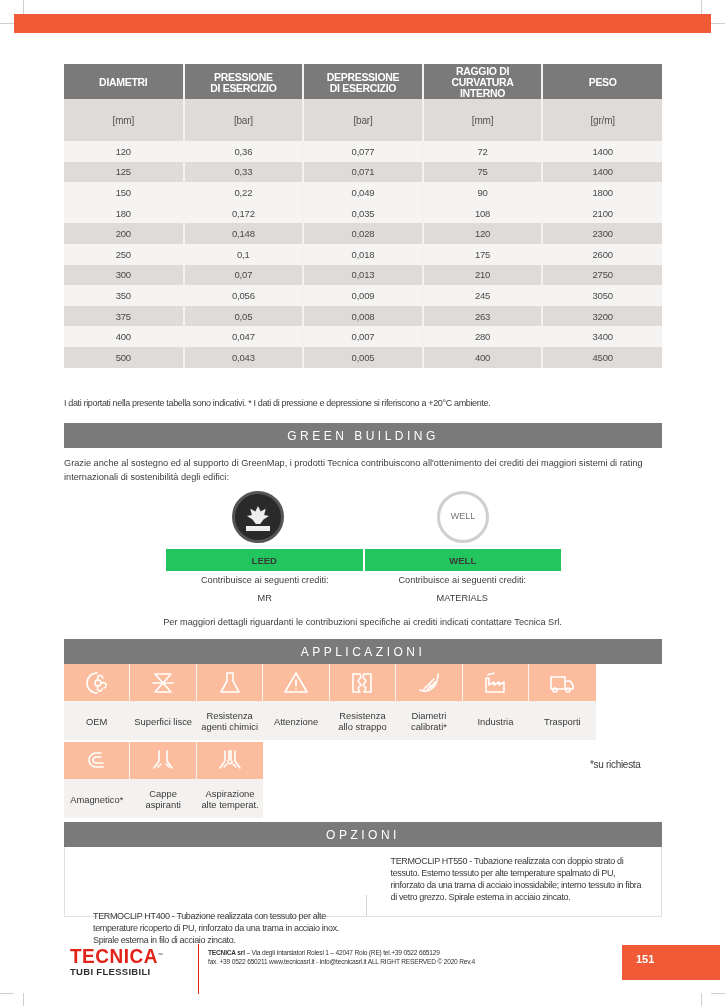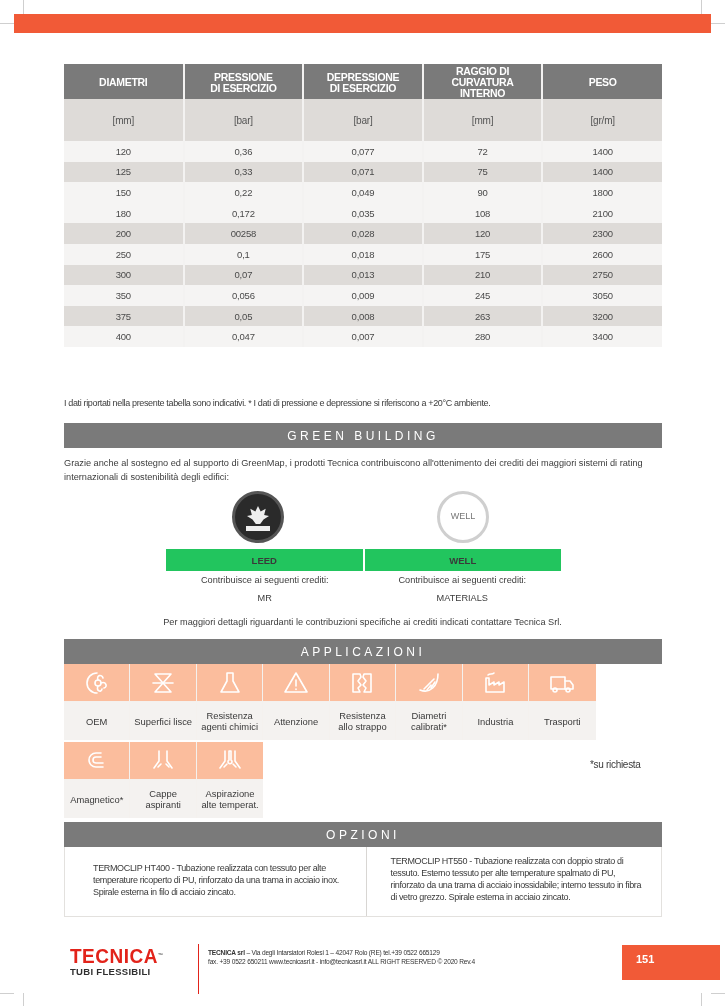--- a/index.html
+++ b/index.html
@@ -40,21 +40,21 @@
   .app-grid { position: absolute; left: 64px; width: 598px; display: grid; grid-template-columns: repeat(9, 1fr); }
   .app-cell { display: flex; flex-direction: column; border-right: 1px solid #f4f1ee; }
   .app-icon { height: 38px; background: #fbbd9d; display: flex; align-items: center; justify-content: center; border-bottom: 1px solid #f4f1ee; }
   .app-label { height: 38px; background: #f4f2f0; display: flex; align-items: center; justify-content: center; text-align: center; font-size: 9.4px; line-height: 11px; color: #3a3a3a; padding: 0 2px; }
   .app-icon svg { width: 26px; height: 26px; stroke: #fff; fill: none; stroke-width: 1.6; stroke-linecap: round; stroke-linejoin: round; }
 
   .su-richiesta { position: absolute; left: 590px; top: 759px; font-size: 10px; color: #3a3a3a; letter-spacing: -0.3px; }
 
   .options { position: absolute; left: 64px; top: 847px; width: 598px; height: 70px; display: flex; border: 1px solid #e3e1de; border-top: none; }
   .opt { flex: 1; font-size: 9px; line-height: 12px; color: #3a3a3a; letter-spacing: -0.35px; }
-  .opt.left { padding: 15px 16px 0 28px; border-right: 1px solid #d8d6d3; }
+  .opt.left { padding: 15px 16px 0 28px; border-right: 1px solid #d8d6d3; margin-top: 48px; }
   .opt.right { padding: 8px 14px 0 24px; }
 
   .footer-logo { position: absolute; left: 70px; top: 946px; }
   .footer-logo .brand { font-family: "Liberation Sans", sans-serif; font-weight: bold; font-size: 19px; color: #e2231a; letter-spacing: 0.5px; line-height: 19px; transform: scaleY(1.1); }
   .footer-logo .tm { font-size: 5px; vertical-align: top; color: #555; }
   .footer-logo .sub { font-weight: bold; font-size: 9.5px; color: #2f2f2f; letter-spacing: 0.3px; margin-top: 1px; }
   .footer-divider { position: absolute; left: 198px; top: 944px; width: 1px; height: 50px; background: #e2231a; }
   .footer-text { position: absolute; left: 208px; top: 948px; font-size: 6.6px; line-height: 9px; color: #333; letter-spacing: -0.2px; }
   .footer-text b { font-weight: bold; }
   .page-num { position: absolute; left: 622px; top: 945px; width: 98px; height: 35px; background: #f15a37; color: #fff; font-size: 11px; font-weight: bold; line-height: 28px; padding-left: 14px; }
@@ -114,21 +114,21 @@
       </tr>
       <tr class="r0">
         <td>180</td>
         <td>0,172</td>
         <td>0,035</td>
         <td>108</td>
         <td>2100</td>
       </tr>
       <tr class="r1">
         <td>200</td>
-        <td>00258</td>
+        <td>0,148</td>
         <td>0,028</td>
         <td>120</td>
         <td>2300</td>
       </tr>
       <tr class="r0">
         <td>250</td>
         <td>0,1</td>
         <td>0,018</td>
         <td>175</td>
         <td>2600</td>
@@ -154,20 +154,27 @@
         <td>263</td>
         <td>3200</td>
       </tr>
       <tr class="r0">
         <td>400</td>
         <td>0,047</td>
         <td>0,007</td>
         <td>280</td>
         <td>3400</td>
       </tr>
+      <tr class="r1">
+        <td>500</td>
+        <td>0,043</td>
+        <td>0,005</td>
+        <td>400</td>
+        <td>4500</td>
+      </tr>
     </tbody>
 </table>
 
 <div class="note">I dati riportati nella presente tabella sono indicativi.  * I dati di pressione e depressione si riferiscono a +20°C ambiente.</div>
 
 <div class="section-bar" style="top:423px;">GREEN BUILDING</div>
 <div class="green-text">Grazie anche al sostegno ed al supporto di GreenMap, i prodotti Tecnica contribuiscono all'ottenimento dei crediti dei maggiori sistemi di rating internazionali di sostenibilità degli edifici:</div>
 
 <div class="logo leed-logo">
   <div class="leaf"></div>

